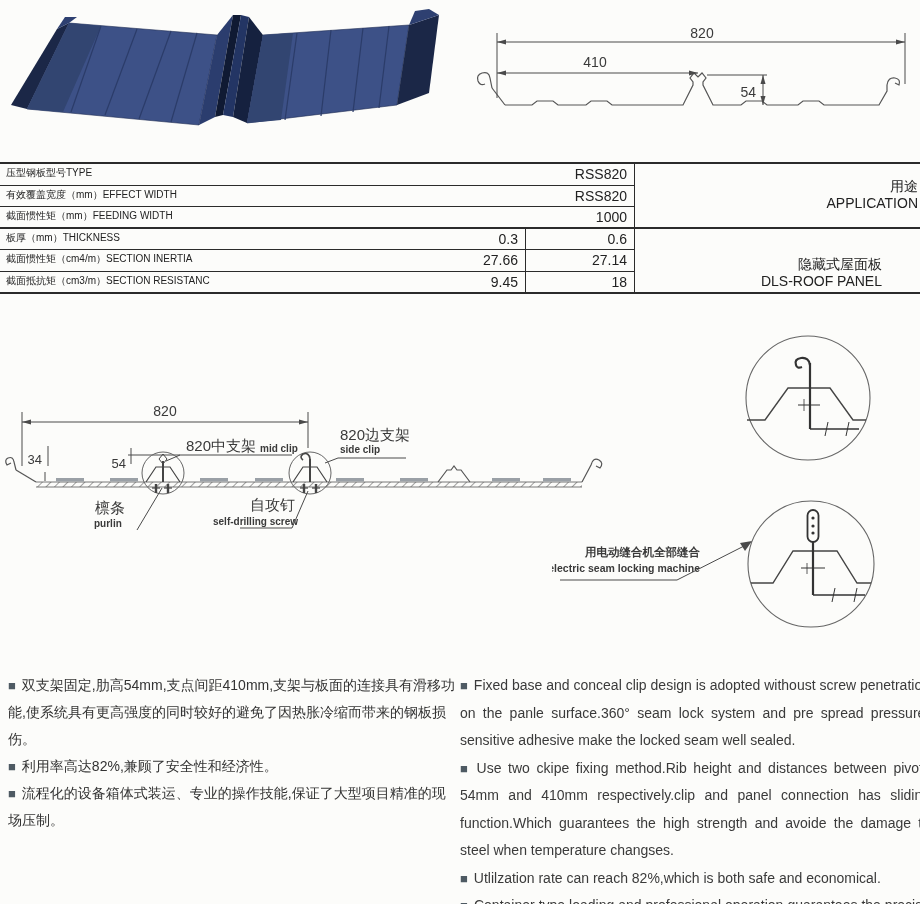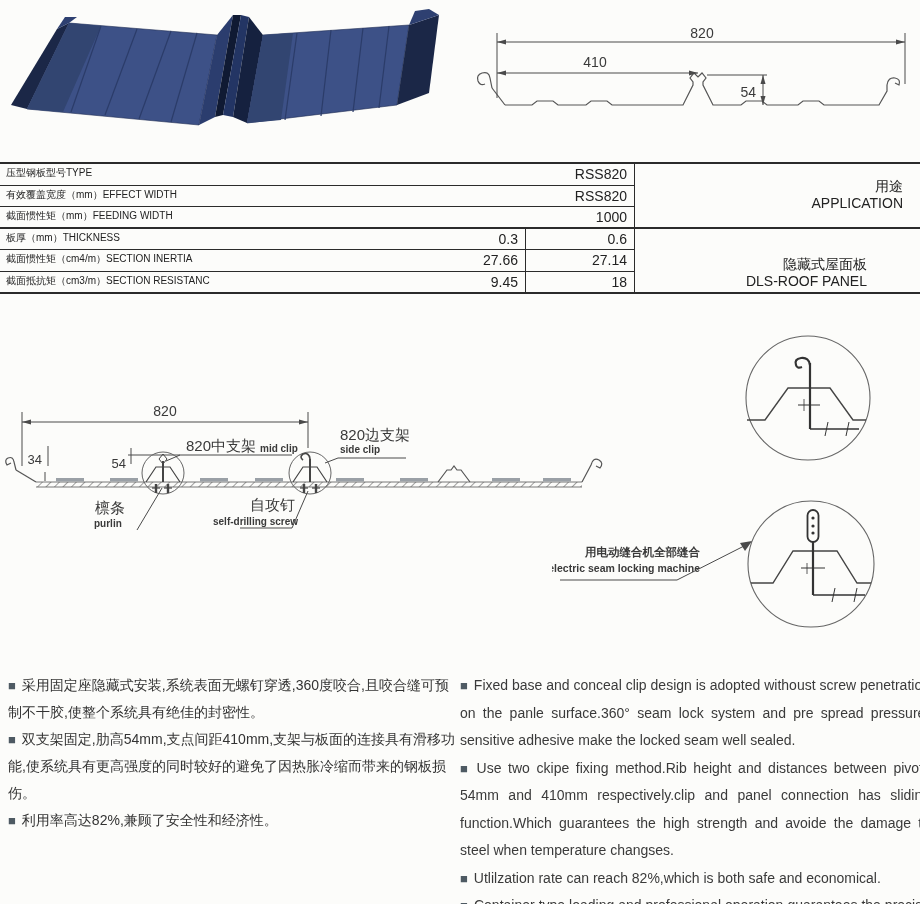--- a/index.html
+++ b/index.html
@@ -8,21 +8,21 @@
     background:#fcfcfa;color:#2e2e2e;
     font-family:"Liberation Sans","DejaVu Sans",sans-serif;
   }
   .abs{position:absolute;}
   
   .tline{position:absolute;background:#2b2b2b;}
   .trow-label{position:absolute;left:6px;font-size:10px;color:#222;white-space:nowrap;}
   .tval{position:absolute;font-size:14px;color:#222;text-align:right;white-space:nowrap;}
   .tside{position:absolute;display:flex;flex-direction:column;justify-content:center;
          align-items:flex-end;text-align:right;font-size:14px;line-height:17px;color:#222;
-         padding-right:17px;box-sizing:border-box;}
+         padding-right:2px;box-sizing:border-box;}
   
   svg text{font-family:"Liberation Sans","DejaVu Sans",sans-serif;fill:#3a3a3a;}
   .dim{font-size:14px;}
   .dimS{font-size:13px;}
   .lblC{font-size:15px;}
   .lblE{font-size:10px;font-weight:700;}
   
   .feat-zh{position:absolute;left:8px;top:672px;width:448px;font-size:14px;line-height:27px;color:#333;}
   .feat-en{position:absolute;left:460px;top:672px;width:470px;font-size:14px;line-height:27.5px;
            color:#3a3a3a;text-align:justify;}
@@ -258,23 +258,23 @@
 
 <svg class="abs" style="left:552px;top:530px" width="210" height="62" viewBox="0 0 210 62">
   <text x="148" y="26" text-anchor="end" style="font-size:11.5px;font-weight:600">用电动缝合机全部缝合</text>
   <text x="148" y="42" text-anchor="end" style="font-size:10.5px;font-weight:700">Using electric seam locking machine</text>
   <line x1="8" y1="50" x2="125" y2="50" stroke="#4a4a4a" stroke-width="1"></line>
   <line x1="125" y1="50" x2="194" y2="15" stroke="#4a4a4a" stroke-width="1"></line>
   <polygon points="200,11 188,13 193,21" fill="#4a4a4a"></polygon>
 </svg>
 
 <div class="feat-zh">
-  <p><span class="bullet">■</span><span>采用固定座隐藏式安装,系统表面无螺钉穿透,360度咬合,且咬合缝可预制不干胶,使整个系统具有绝佳的封密性。</span></p>
   <p><span class="bullet">■</span><span>双支架固定,肋高54mm,支点间距410mm,支架与板面的连接具有滑移功能,使系统具有更高强度的同时较好的避免了因热胀冷缩而带来的钢板损伤。</span></p>
   <p><span class="bullet">■</span><span>利用率高达82%,兼顾了安全性和经济性。</span></p>
+  <p><span class="bullet">■</span><span>流程化的设备箱体式装运、专业的操作技能,保证了大型项目精准的现场压制。</span></p>
 </div>
 
 <div class="feat-en">
   <p><span class="bullet">■</span><span>Fixed base and conceal clip design is adopted withoust screw penetration on the panle surface.360°  seam lock system and pre spread pressure-sensitive adhesive make the locked seam well sealed.</span></p>
   <p><span class="bullet">■</span><span>Use two ckipe fixing method.Rib height and distances between pivots 54mm and 410mm respectively.clip and panel connection has sliding function.Which guarantees the high strength and avoide the damage to steel when temperature changses.</span></p>
   <p><span class="bullet">■</span><span>Utlilzation rate can reach 82%,which is both safe and economical.</span></p>
   <p><span class="bullet">■</span><span>Container type loading and professional operation guarantees the precise on site rolling for large projects.</span></p>
 </div>
 
 </body></html>

